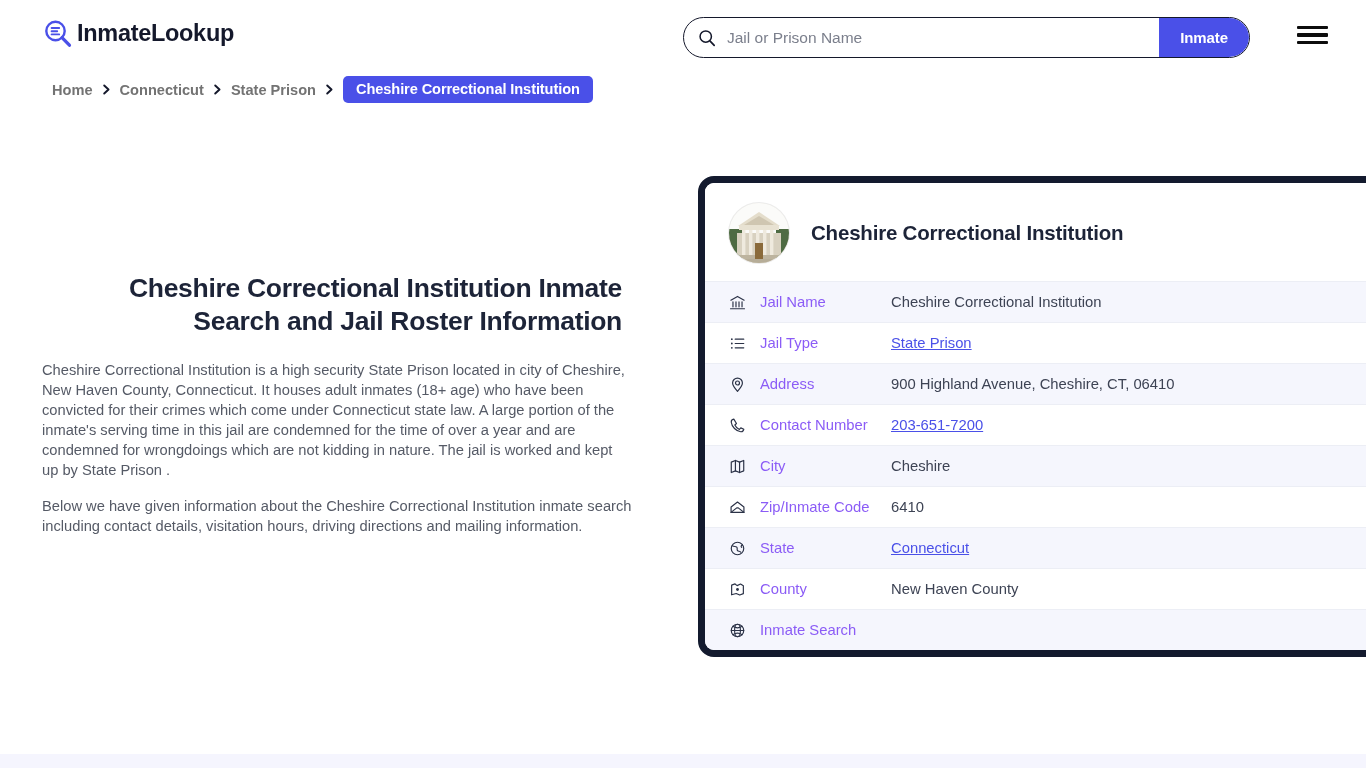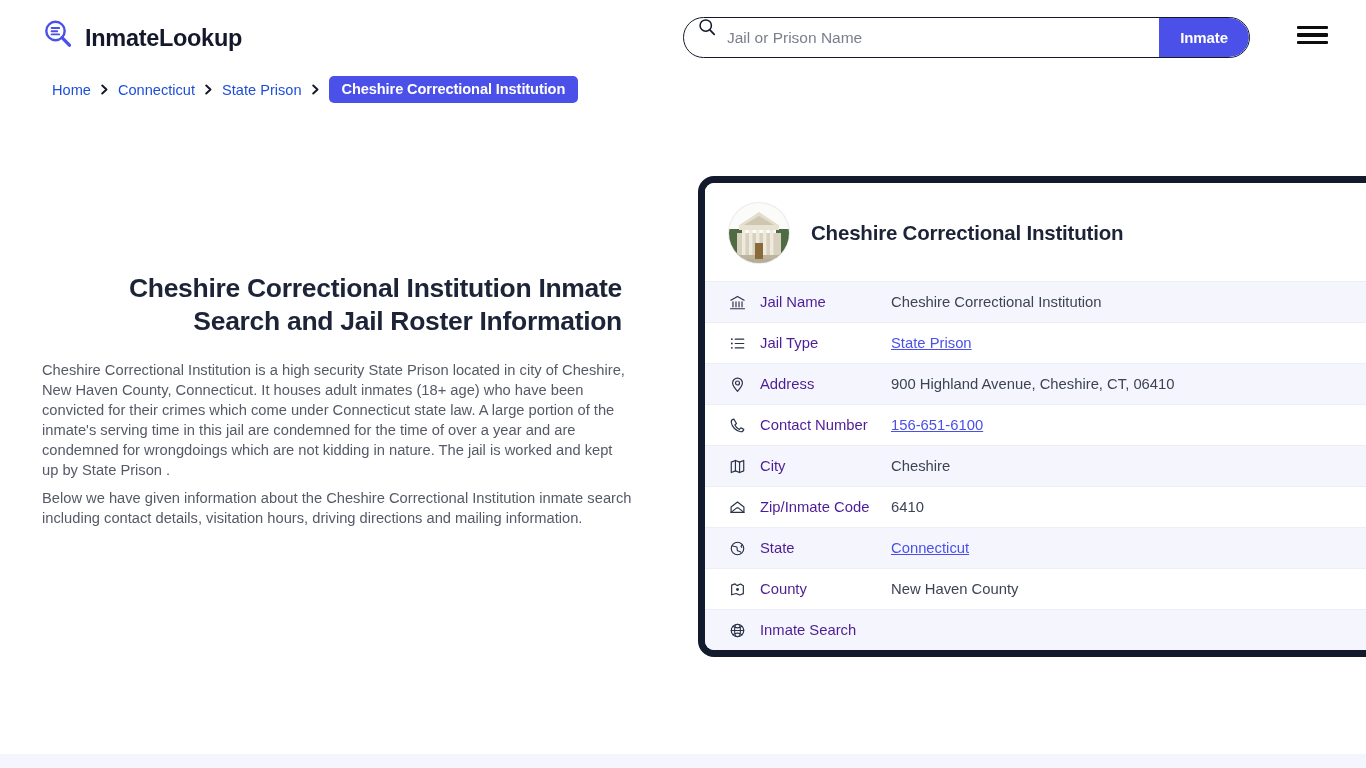--- a/index.html
+++ b/index.html
@@ -39,22 +39,22 @@
     background: #ffffff;
     display: flex;
     align-items: center;
   }
 
   .brand {
     position: absolute;
     left: 42px;
     top: 18px;
     display: flex;
-    align-items: flex-end;
-    gap: 11px;
+    align-items: center;
+    gap: 3px;
     text-decoration: none;
   }
   .brand-icon { width: 32px; height: 32px; display: block; }
   .brand-text {
     font-size: 23.5px;
     font-weight: 700;
     color: #14182b;
     letter-spacing: -0.3px;
     line-height: 1;
     white-space: nowrap;
@@ -64,20 +64,21 @@
   .search-wrap {
     position: absolute;
     left: 683px;
     top: 17px;
     width: 567px;
     height: 41px;
     border: 1.6px solid #14182b;
     border-radius: 21px;
     background: #ffffff;
     display: flex;
+    align-items: center;
     overflow: hidden;
   }
   .search-icon {
     width: 18px; height: 18px;
     margin-left: 14px;
     flex: 0 0 auto;
     display: block;
   }
   .search-input {
     flex: 1 1 auto;
@@ -131,23 +132,23 @@
     position: absolute;
     left: 52px;
     top: 76px;
     display: flex;
     align-items: center;
     gap: 0;
     font-size: 14.6px;
     white-space: nowrap;
   }
   .crumb {
-    color: #1d4ed8;
+    color: #737373;
     text-decoration: none;
-    font-weight: 400;
+    font-weight: 700;
   }
   .crumb-sep {
     display: inline-flex;
     align-items: center;
     margin: 0 8px;
     color: #14182b;
   }
   .crumb-sep svg { display: block; }
   .crumb-current {
     background: #4a50e8;
@@ -174,21 +175,21 @@
     letter-spacing: -0.3px;
     margin-bottom: 22px;
     max-width: 580px;
     text-align: right;
   }
   .body-para {
     font-size: 14.7px;
     line-height: 20px;
     color: #555a66;
     max-width: 590px;
-    margin-bottom: 8px;
+    margin-bottom: 16px;
   }
   .body-para:last-child { margin-bottom: 8px; }
 
   
   .info-card {
     position: absolute;
     left: 698px;
     top: 176px;
     width: 760px;
     border: 7px solid #131a2e;
@@ -233,21 +234,21 @@
 
   .row-icon {
     width: 17px; height: 17px;
     flex: 0 0 auto;
     margin-right: 14px;
     color: #2b3247;
     display: block;
   }
   .row-label {
     font-size: 14.8px;
-    color: #4c1d95;
+    color: #8b5cf6;
     width: 131px;
     flex: 0 0 auto;
     white-space: nowrap;
   }
   .row-value {
     font-size: 14.8px;
     color: #3d4354;
     white-space: nowrap;
   }
   .row-value a,
@@ -389,21 +390,21 @@
       <span class="row-value">900 Highland Avenue, Cheshire, CT, 06410</span>
     </div>
 
     <div class="info-row">
       <span class="row-icon">
         <svg viewBox="0 0 18 18" width="17" height="17" xmlns="http://www.w3.org/2000/svg" fill="none" stroke="#2b3247" stroke-width="1.25" stroke-linecap="round" stroke-linejoin="round">
           <path d="M5.1 2.3 C3.4 2.6 2.2 4 2.4 5.6 c0.5 4.8 5.2 9.5 10 10 1.6 0.2 3-1 3.3-2.7 l-3.2-1.4 -1.5 1.7 c-2.1-1-3.8-2.7-4.8-4.8 l1.7-1.5 z"></path>
         </svg>
       </span>
       <span class="row-label">Contact Number</span>
-      <a class="row-value" href="#">156-651-6100</a>
+      <a class="row-value" href="#">203-651-7200</a>
     </div>
 
     <div class="info-row alt">
       <span class="row-icon">
         <svg viewBox="0 0 18 18" width="17" height="17" xmlns="http://www.w3.org/2000/svg" fill="none" stroke="#2b3247" stroke-width="1.25" stroke-linecap="round" stroke-linejoin="round">
           <polygon points="2.4,4.4 6.8,2.6 11.2,4.4 15.6,2.6 15.6,13.6 11.2,15.4 6.8,13.6 2.4,15.4"></polygon>
           <line x1="6.8" y1="2.6" x2="6.8" y2="13.6"></line>
           <line x1="11.2" y1="4.4" x2="11.2" y2="15.4"></line>
         </svg>
       </span>

